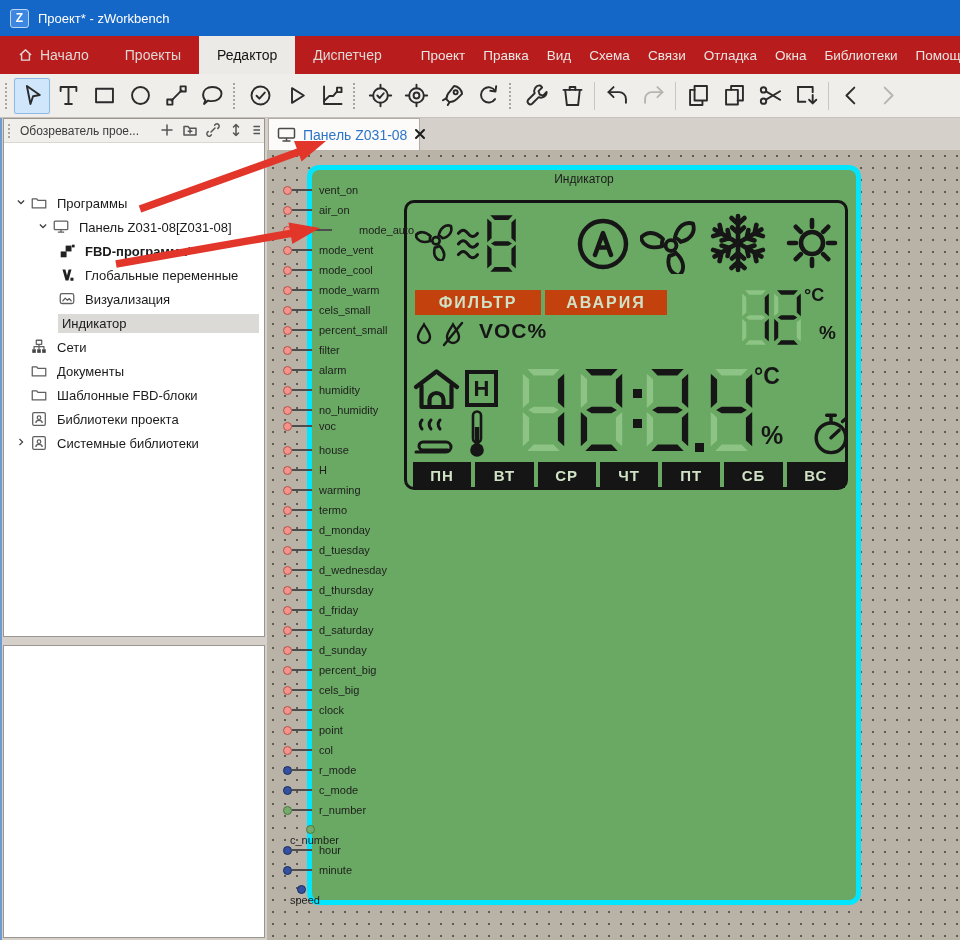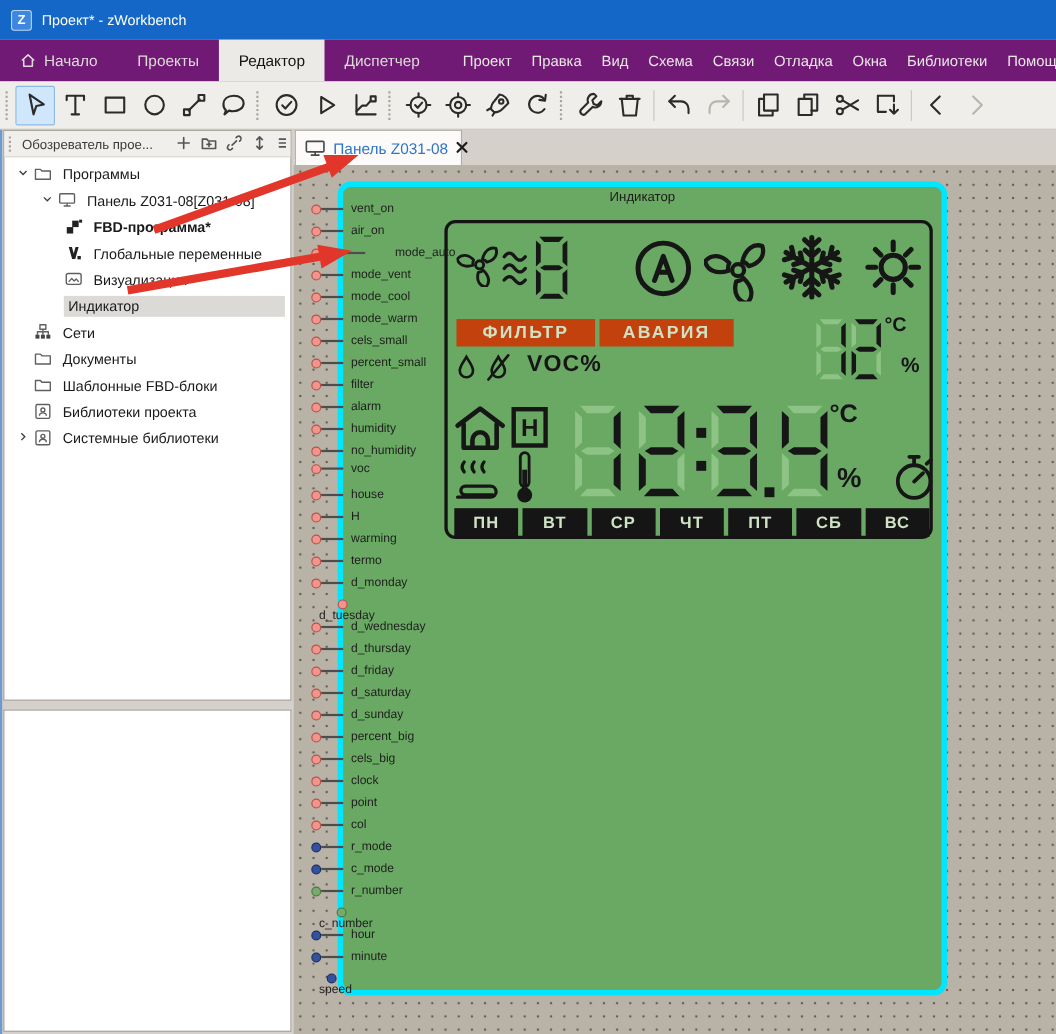--- a/index.html
+++ b/index.html
@@ -9,21 +9,21 @@
   *{margin:0;padding:0;box-sizing:border-box;}
   html,body{width:960px;height:940px;overflow:hidden;font-family:"Liberation Sans",sans-serif;background:var(--chrome);}
   svg{display:block;}
 
   
   #titlebar{position:absolute;left:0;top:0;width:960px;height:36px;background:#1467c6;display:flex;align-items:center;gap:9px;padding-left:10px;}
   #app-icon{width:19px;height:19px;border-radius:3px;background:#3d87e0;border:1px solid #bcd6f2;display:flex;align-items:center;justify-content:center;color:#fff;font-size:12px;font-weight:bold;}
   #window-title{color:#fff;font-size:13px;}
 
   
-  #ribbon{position:absolute;left:0;top:36px;width:960px;height:38px;background:#701a75;display:flex;align-items:stretch;}
+  #ribbon{position:absolute;left:0;top:36px;width:960px;height:38px;background:#b91c1c;display:flex;align-items:stretch;}
   .rtab{display:flex;align-items:center;gap:7px;padding:0 18px;color:#dedbd7;font-size:14px;cursor:default;}
   .rtab.active{background:#eceae7;color:#141414;}
   .ribbon-sep{width:1px;background:#4d4946;margin:7px 6px;}
   .mitem{display:flex;align-items:center;padding:0 9px;color:#e9e7e4;font-size:13.5px;}
 
   
   #toolbar{position:absolute;left:0;top:74px;width:960px;height:44px;background:var(--tool-bg);border-bottom:1px solid #c6c2bb;display:flex;align-items:center;padding-left:2px;}
   .grip{width:5px;height:26px;border-left:2px dotted #a9a5a0;margin:0 4px 0 3px;}
   .tbtn{width:36px;height:36px;display:flex;align-items:center;justify-content:center;color:#2b2b2b;border:1px solid transparent;border-radius:2px;}
   .tbtn.active{background:#cfe6fb;border-color:#8db9e6;}
@@ -32,21 +32,21 @@
   .tsep{width:1px;height:28px;background:#c9c5bf;margin:0 4px;}
 
   
   #blue-edge{position:absolute;left:0;top:118px;width:2px;height:822px;background:#6b9bd2;}
   #explorer{position:absolute;left:3px;top:118px;width:262px;height:519px;background:#fff;border:1px solid #9a968f;}
   #explorer-header{height:24px;background:#f1efec;border-bottom:1px solid #dad7d1;display:flex;align-items:center;padding:0 4px 0 3px;gap:6px;}
   #explorer-header .grip{height:14px;margin:0 1px;}
   #explorer-title{font-size:12px;color:#3a3a3a;flex:1;white-space:nowrap;overflow:hidden;}
   .hicon{width:17px;height:17px;color:#555;flex:0 0 auto;}
   .hicon svg{width:16px;height:16px;stroke:currentColor;fill:none;stroke-width:1.5;stroke-linecap:round;stroke-linejoin:round;}
-  #tree{padding-top:3px;}
+  #tree{padding-top:3px;margin-top:45px;}
   .trow{height:24px;display:flex;align-items:center;font-size:13px;color:#1a1a1a;position:relative;}
   .trow .chev{width:16px;height:16px;color:#3e3e3e;flex:0 0 16px;}
   .trow .chev svg{width:14px;height:14px;stroke:currentColor;fill:none;stroke-width:1.6;}
   .trow .ticon{width:19px;height:19px;margin-right:4px;color:#5f5f5f;flex:0 0 19px;}
   .trow .ticon svg{width:18px;height:18px;stroke:currentColor;fill:none;stroke-width:1.4;stroke-linejoin:round;}
   .trow .tlabel{padding:2px 4px;white-space:nowrap;}
   .trow.selected .tlabel{background:#dcdad7;flex:1;margin-right:5px;}
   .trow.bold .tlabel{font-weight:bold;}
 
   #lower-panel{position:absolute;left:3px;top:645px;width:262px;height:293px;background:#fff;border:1px solid #9a968f;}
@@ -751,21 +751,21 @@
     <div class="pin-row" style="top: 505px;">
       <span class="pin-dot" style="background: rgb(242, 147, 140); border: 1.5px solid rgb(181, 82, 74);"></span>
       <span class="pin-line"></span>
       <span class="pin-label">termo</span>
     </div>
     <div class="pin-row" style="top: 525px;">
       <span class="pin-dot" style="background: rgb(242, 147, 140); border: 1.5px solid rgb(181, 82, 74);"></span>
       <span class="pin-line"></span>
       <span class="pin-label">d_monday</span>
     </div>
-    <div class="pin-row" style="top: 545px; flex-direction: column;">
+    <div class="pin-row" style="top: 545px;">
       <span class="pin-dot" style="background: rgb(242, 147, 140); border: 1.5px solid rgb(181, 82, 74);"></span>
       <span class="pin-line"></span>
       <span class="pin-label">d_tuesday</span>
     </div>
     <div class="pin-row" style="top: 565px;">
       <span class="pin-dot" style="background: rgb(242, 147, 140); border: 1.5px solid rgb(181, 82, 74);"></span>
       <span class="pin-line"></span>
       <span class="pin-label">d_wednesday</span>
     </div>
     <div class="pin-row" style="top: 585px;">

